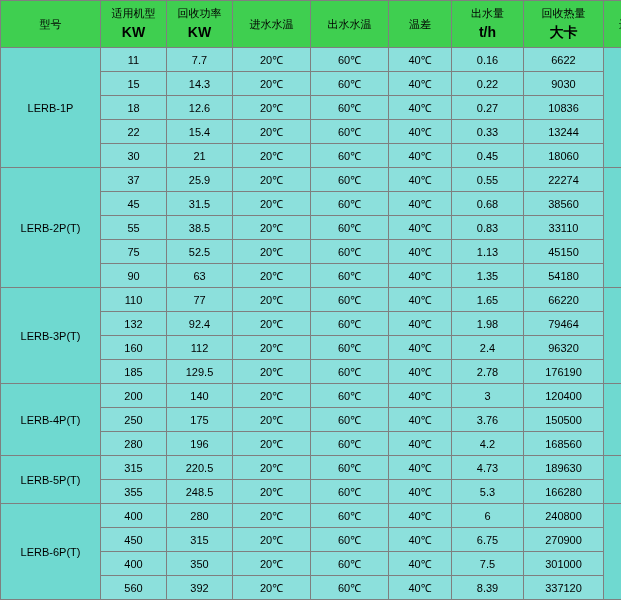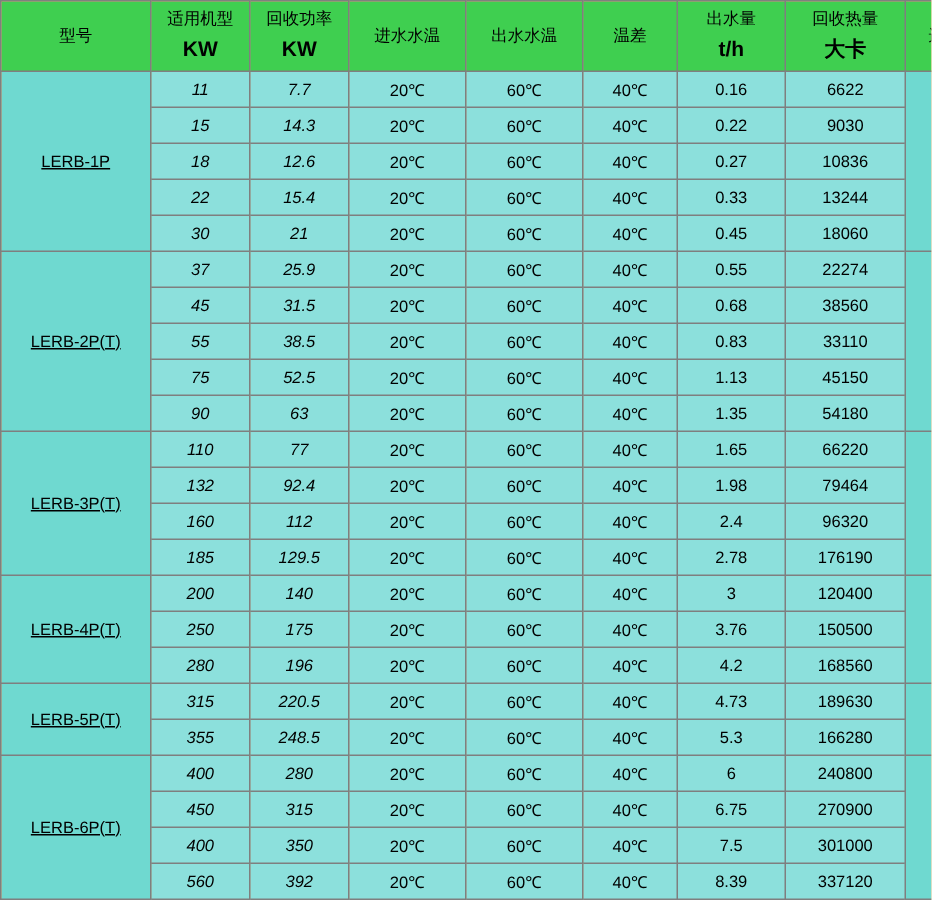--- a/index.html
+++ b/index.html
@@ -41,34 +41,32 @@
   }
   thead th .unit {
     display: block;
     font-size: 14px;
     font-weight: bold;
   }
   td.model {
     background: #6fd9d0;
     font-size: 12px;
     font-weight: normal;
-    text-decoration: underline;
   }
   td.pipe {
     background: #6fd9d0;
     font-size: 11px;
     font-family: "Liberation Serif", serif;
   }
   td.val {
     background: #8ce0dc;
   }
   td.kw, td.power {
     background: #8ce0dc;
     font-size: 11px;
-    font-style: italic;
   }
   tbody tr {
     height: 23px;
   }
   .col1 { width: 100px; }
   .col2 { width: 66px; }
   .col3 { width: 66px; }
   .col4 { width: 78px; }
   .col5 { width: 78px; }
   .col6 { width: 63px; }

